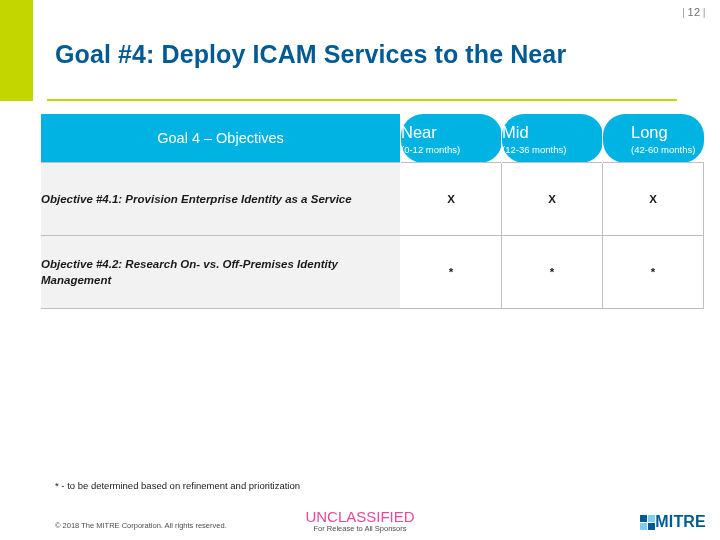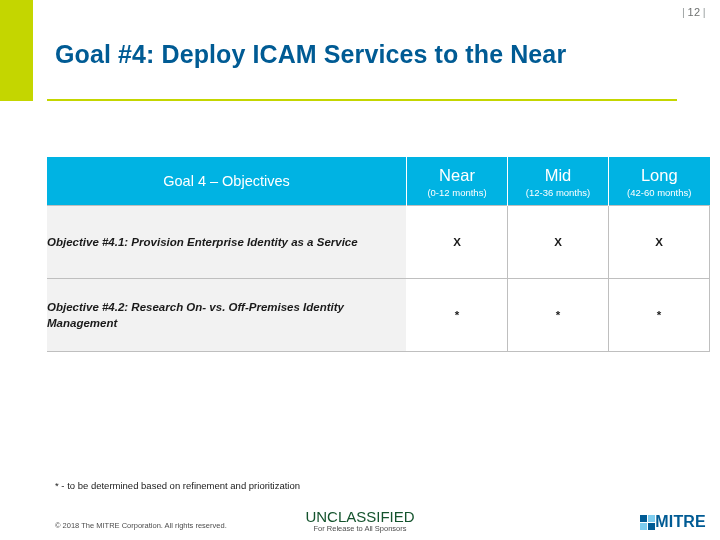--- a/index.html
+++ b/index.html
@@ -58,50 +58,50 @@
     left: 47px;
     top: 99px;
     width: 630px;
     height: 2px;
     background: #c4d600;
   }
 
   
   .tbl {
     position: absolute;
-    left: 47px;
+    left: 41px;
     top: 114px;
     width: 663px;
     border-collapse: collapse;
     table-layout: fixed;
-    margin-top: 43px;
   }
   .tbl td {
     vertical-align: middle;
     padding: 0;
   }
 
   .hdr-obj {
     background: #00b3e3;
     color: #ffffff;
     text-align: center;
     font-size: 14.5px;
     height: 48px;
     width: 359px;
     border-right: 1px solid #ffffff;
   }
   .hdr-col {
     background: #00b3e3;
     color: #ffffff;
-    text-align: center;
+    text-align: left;
     height: 48px;
     border-right: 1px solid #ffffff;
     padding: 0 6px;
-  }
-  .hdr-col:last-child { border-right: none; }
+    border-radius: 22px;
+  }
+  .hdr-col:last-child { border-right: none; padding-left: 28px; }
   .hdr-col .big {
     display: block;
     font-size: 16.5px;
     line-height: 18px;
     padding-top: 2px;
   }
   .hdr-col .small {
     display: block;
     font-size: 9.5px;
     line-height: 13px;
@@ -152,21 +152,21 @@
     font-size: 7.5px;
     color: #4d4d4d;
   }
   .footer-class {
     position: absolute;
     left: 0;
     right: 0;
     top: 508px;
     text-align: center;
     font-size: 15px;
-    color: #14532d;
+    color: #ec4899;
     font-weight: normal;
   }
   .footer-release {
     position: absolute;
     left: 0;
     right: 0;
     top: 524px;
     text-align: center;
     font-size: 7.5px;
     color: #4d4d4d;

